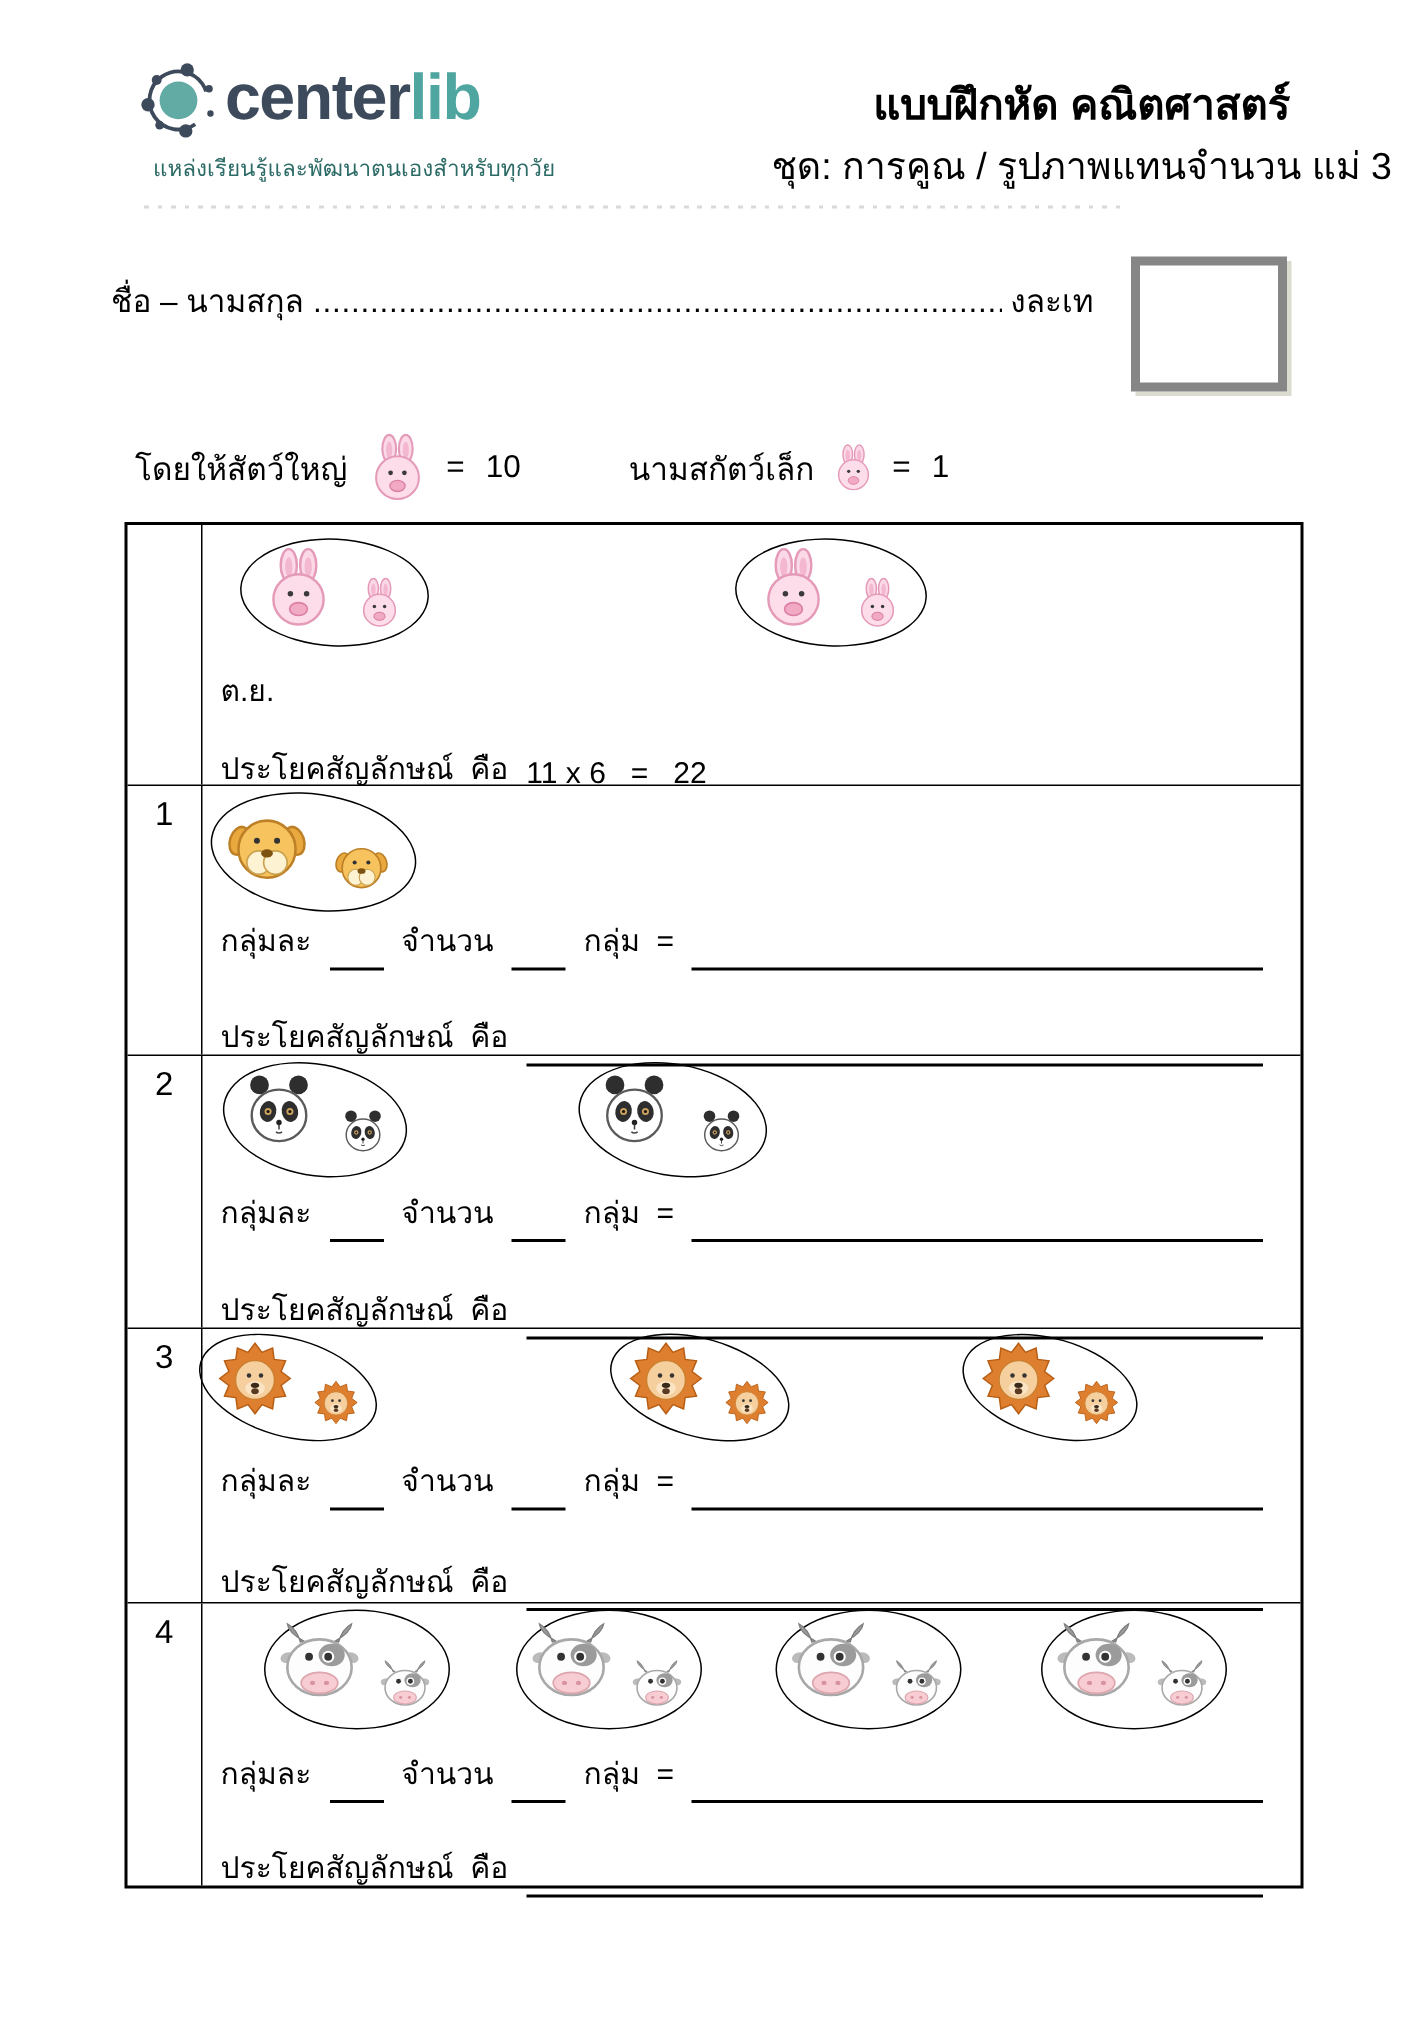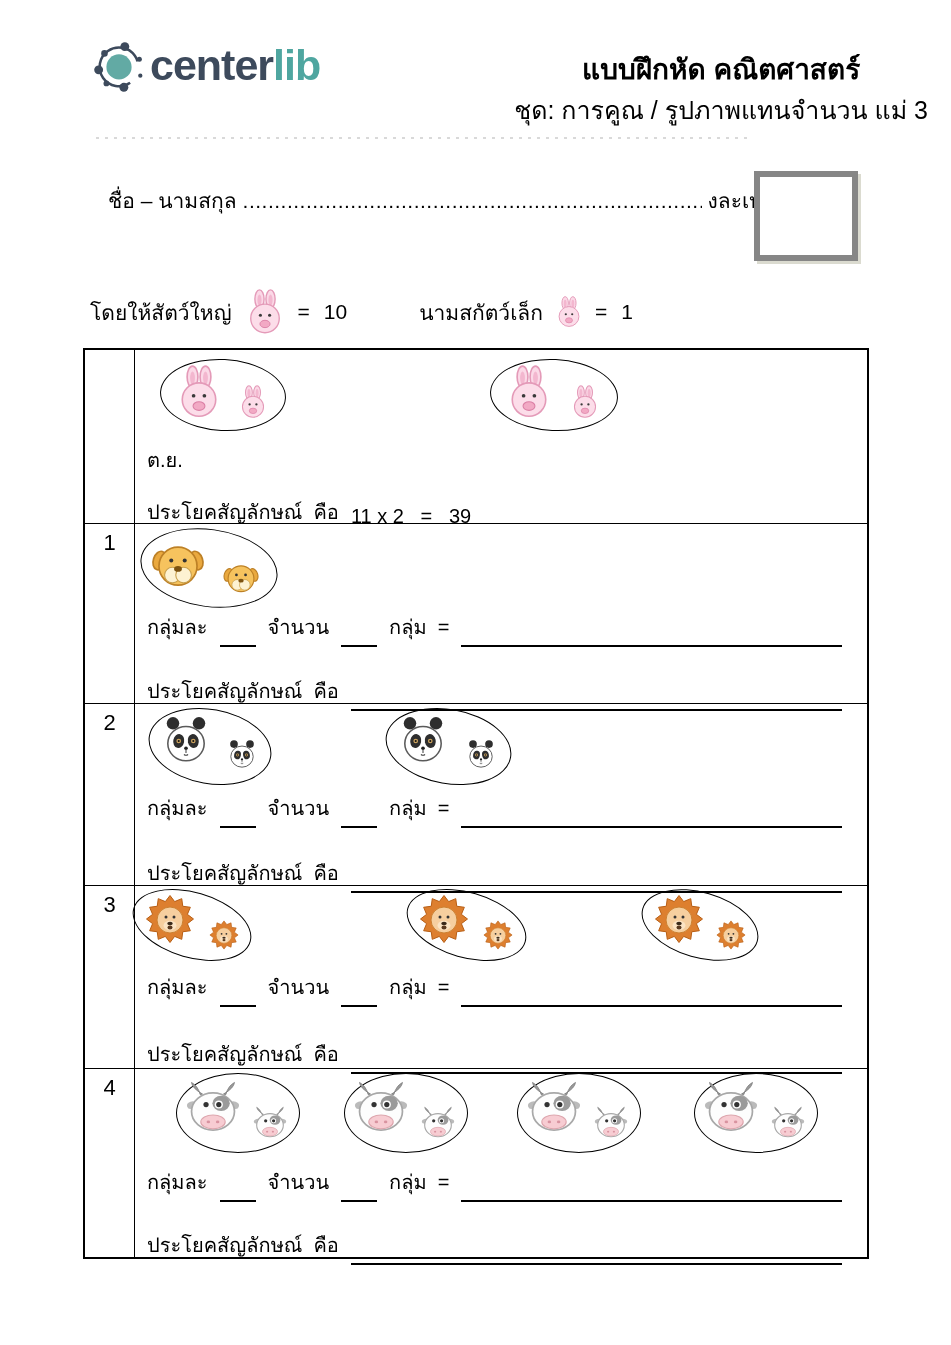--- a/index.html
+++ b/index.html
@@ -16,21 +16,21 @@
   .tagline{margin-top:4px;margin-left:14px;font-size:15px;color:#2d6b66;}
 
   .titles{position:absolute;right:23px;top:52px;text-align:center;}
   .title-main{font-size:28px;font-weight:bold;line-height:1.25;}
   .title-sub{font-size:25px;font-weight:normal;margin-top:3px;}
 
   .artifact{position:absolute;left:96px;top:137px;width:655px;height:2px;opacity:.28;
     background:repeating-linear-gradient(to right,#777 0 3px,transparent 3px 9px);}
 
   
-  .name-line{position:absolute;left:108px;top:184px;width:655px;display:flex;align-items:baseline;font-size:21px;}
+  .name-line{position:absolute;left:74px;top:184px;width:655px;display:flex;align-items:baseline;font-size:21px;}
   .name-dots{flex:1;overflow:hidden;white-space:nowrap;margin:0 6px;letter-spacing:.5px;}
   .score-box{position:absolute;left:754px;top:171px;width:92px;height:78px;background:#fff;
              border:6px solid #868686;box-shadow:3px 3px 0 rgba(175,175,150,.45);}
   .definition{position:absolute;left:90px;top:231px;font-size:21px;}
 
   
   .legend{position:absolute;left:90px;top:284px;height:56px;display:flex;align-items:center;font-size:21px;}
   .legend .gap-lg{width:72px;}
   .legend .sp{width:14px;}
   .legend svg{margin:0 10px;}
@@ -130,20 +130,21 @@
         <circle cx="38" cy="13" r="4.6" fill="#3d4a5c"></circle>
         <circle cx="17" cy="20" r="3.4" fill="#3d4a5c"></circle>
         <circle cx="11" cy="37" r="4.6" fill="#3d4a5c"></circle>
         <circle cx="19" cy="51" r="3.0" fill="#3d4a5c"></circle>
         <circle cx="37" cy="55" r="4.6" fill="#3d4a5c"></circle>
         <circle cx="53" cy="26" r="2.6" fill="#3d4a5c"></circle>
         <circle cx="54" cy="43" r="2.2" fill="#3d4a5c"></circle>
       </svg>
       <span class="wordmark"><span class="word-primary">center</span><span class="word-accent">lib</span></span>
     </div>
+    <div class="tagline">แหล่งเรียนรู้และพัฒนาตนเองสำหรับทุกวัย</div>
   </div>
 
   <div class="titles">
     <div class="title-main">แบบฝึกหัด คณิตศาสตร์</div>
     <div class="title-sub">ชุด: การคูณ / รูปภาพแทนจำนวน แม่ 3</div>
   </div>
 
   <div class="artifact"></div>
 
   <div class="name-line">
@@ -193,21 +194,21 @@
             </svg>
           <svg class="animal" style="left:78px;top:24px" width="34" height="38" viewBox="0 0 100 100">
               <use href="#sym-rabbit"></use>
             </svg>
         </div>
         <div class="line" style="top:94px">
           <span>ต.ย.</span>
         </div>
         <div class="line" style="top:146px">
           <span class="pre">ประโยคสัญลักษณ์  คือ</span>
-          <span class="pre">11 x 2   =   39</span>
+          <span class="pre">11 x 6   =   22</span>
         </div>
       </div>
     </div>
 
     <div class="row h-r1">
       <div class="num-cell">1</div>
       <div class="content-cell">
         <div class="group" style="left:5px;top:5px;width:138px;height:78px">
           <div class="oval" style="transform:rotate(8deg)"></div>
           <svg class="animal" style="left:10px;top:8px" width="56" height="56" viewBox="0 0 100 100">

